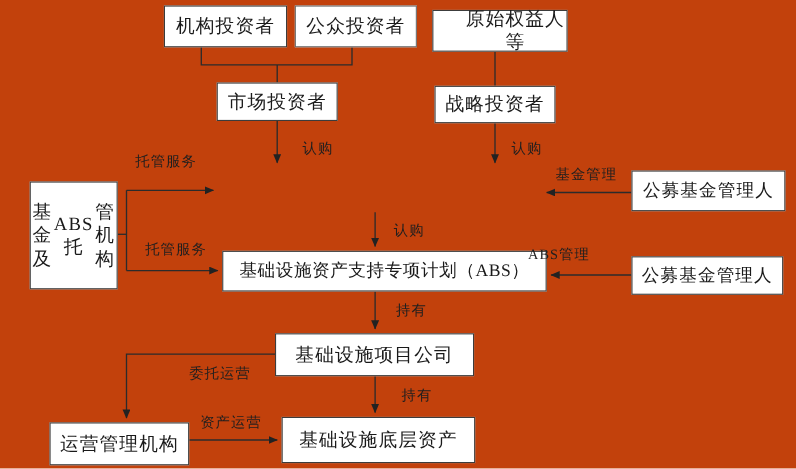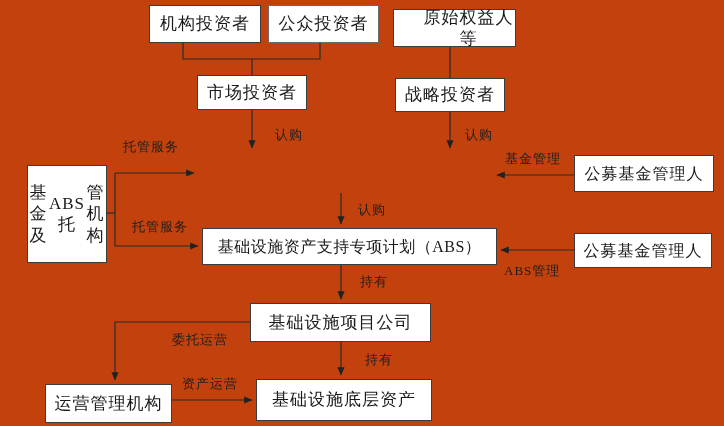--- a/index.html
+++ b/index.html
@@ -29,21 +29,21 @@
   #n-asset{left:256px;top:379px;width:176px;height:42px;}
   .edge-label{
     position:absolute;font-size:13px;letter-spacing:1px;color:#1f1f1f;white-space:nowrap;
   }
   #l-custody1{left:123px;top:138px;}
   #l-custody2{left:132px;top:218px;}
   #l-sub1{left:275px;top:126px;}
   #l-sub2{left:465px;top:126px;}
   #l-sub3{left:358px;top:201px;}
   #l-fundmgmt{left:505px;top:150px;}
-  #l-absmgmt{left:504px;top:222px;margin-top:40px;}
+  #l-absmgmt{left:480px;top:222px;}
   #l-hold1{left:360px;top:273px;}
   #l-hold2{left:365px;top:351px;}
   #l-entrust{left:172px;top:331px;}
   #l-assetop{left:182px;top:375px;}
   svg path, svg polyline{fill:none;stroke:#2b2b2b;stroke-width:1.2;}
 </style>
 </head>
 <body>
 
 <div id="stage">

